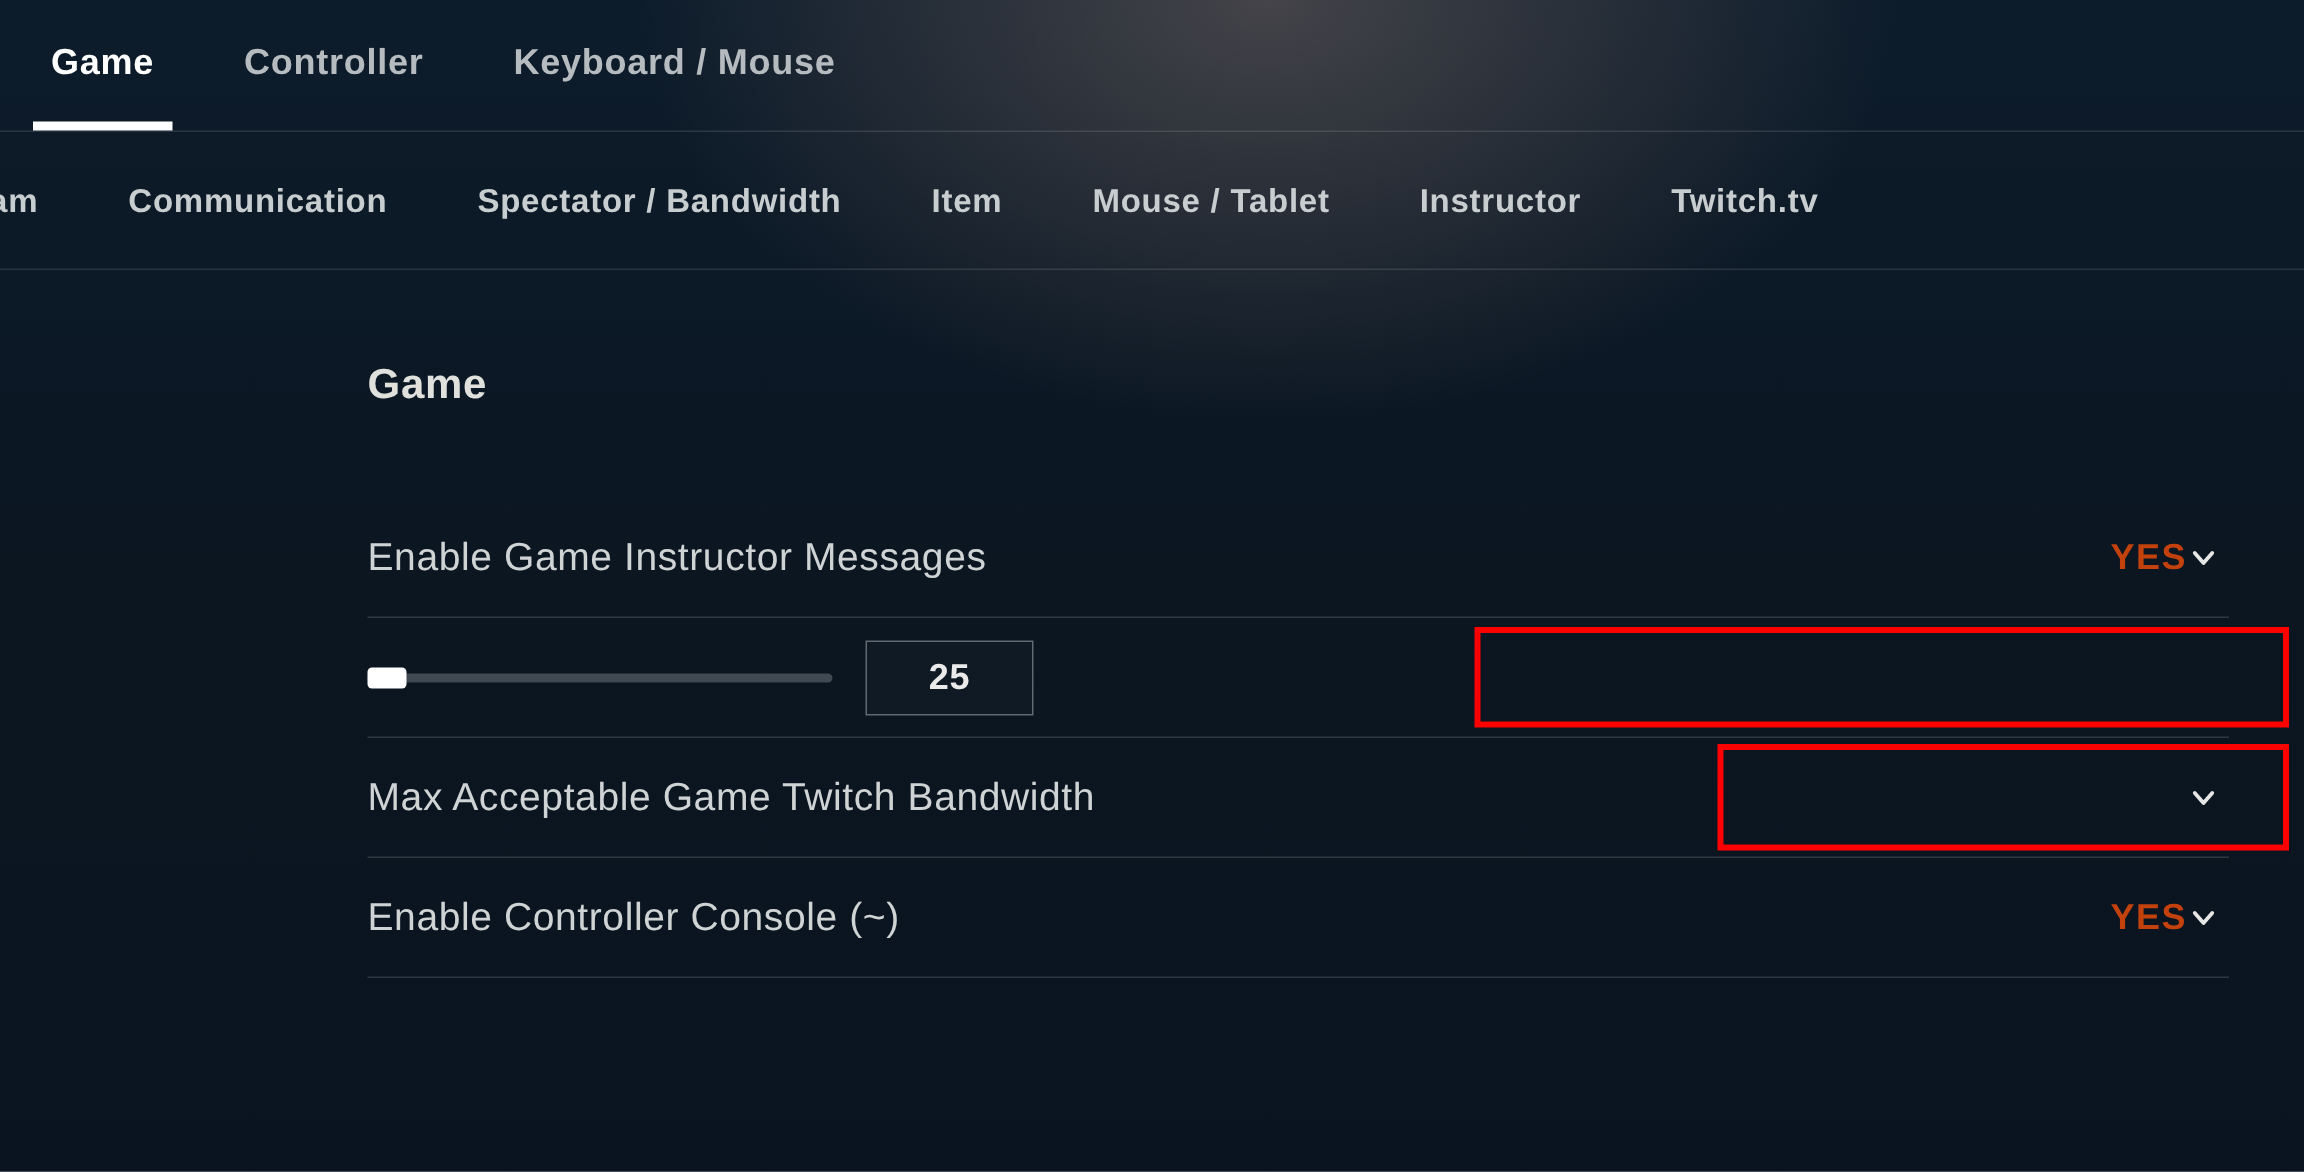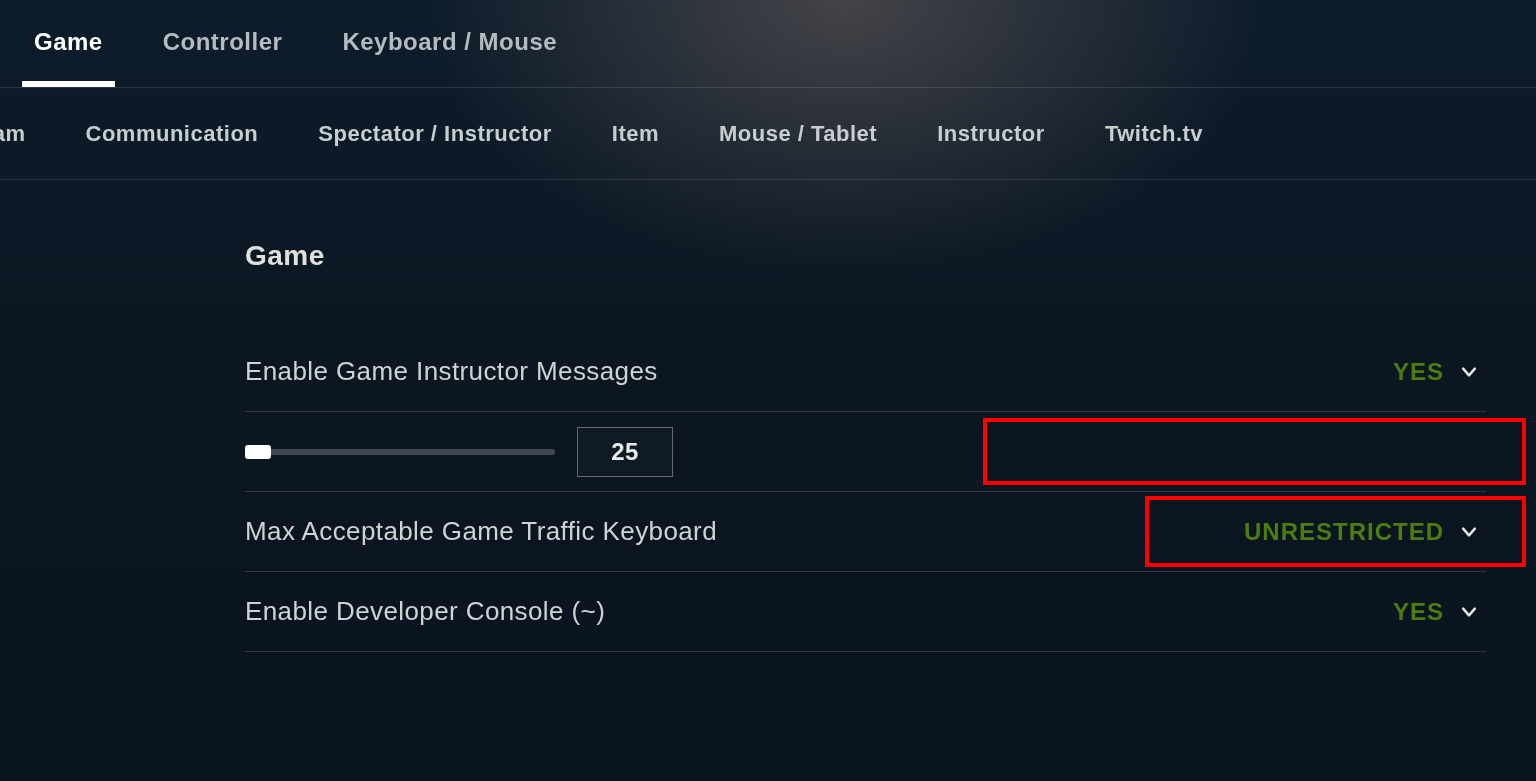--- a/index.html
+++ b/index.html
@@ -88,25 +88,24 @@
   .row-label {
     font-size: 26px;
     color: #cfd3d4;
     font-weight: 400;
     letter-spacing: 0.4px;
   }
 
   .dropdown {
     display: flex;
     align-items: center;
-    gap: 14px;
     font-size: 24px;
     font-weight: 700;
     letter-spacing: 1px;
-    color: #4d7c0f;
+    color: #c2410c;
     cursor: pointer;
     padding-right: 6px;
   }
   .chev {
     width: 22px;
     height: 22px;
     display: inline-flex;
     align-items: center;
     justify-content: center;
   }
@@ -131,21 +130,21 @@
     position: absolute;
     left: 0;
     top: 50%;
     transform: translate(0, -50%);
     width: 26px;
     height: 14px;
     background: #ffffff;
     border-radius: 3px;
   }
   .slider-value {
-    width: 96px;
+    width: 112px;
     height: 50px;
     border: 1px solid rgba(255,255,255,0.35);
     display: flex;
     align-items: center;
     justify-content: center;
     font-size: 24px;
     font-weight: 700;
     color: #eaeaea;
     background: rgba(255,255,255,0.02);
   }
@@ -162,21 +161,21 @@
 
 <div class="primary-tabs">
   <div class="primary-tab active">Game</div>
   <div class="primary-tab">Controller</div>
   <div class="primary-tab">Keyboard / Mouse</div>
 </div>
 
 <div class="sub-tabs">
   <div class="sub-tab">eam</div>
   <div class="sub-tab">Communication</div>
-  <div class="sub-tab">Spectator / Instructor</div>
+  <div class="sub-tab">Spectator / Bandwidth</div>
   <div class="sub-tab">Item</div>
   <div class="sub-tab">Mouse / Tablet</div>
   <div class="sub-tab">Instructor</div>
   <div class="sub-tab">Twitch.tv</div>
 </div>
 
 <div class="content">
   <div class="section-title">Game</div>
 
   <div class="row">
@@ -195,35 +194,34 @@
     <div class="slider-wrap">
       <div class="slider-track">
         <div class="slider-thumb"></div>
       </div>
       <div class="slider-value">25</div>
     </div>
     <div class="hl" style="left:738px; right:-40px; top:6px; bottom:6px;"></div>
   </div>
 
   <div class="row">
-    <div class="row-label">Max Acceptable Game Traffic Keyboard</div>
+    <div class="row-label">Max Acceptable Game Twitch Bandwidth</div>
     <div class="dropdown">
-      <span>UNRESTRICTED</span>
       <span class="chev">
         <svg viewBox="0 0 24 24">
             <path d="M5 8l7 8 7-8"></path>
           </svg>
       </span>
     </div>
     <div class="hl" style="left:900px; right:-40px; top:4px; bottom:4px;"></div>
   </div>
 
 
   <div class="row">
-    <div class="row-label">Enable Developer Console (~)</div>
+    <div class="row-label">Enable Controller Console (~)</div>
     <div class="dropdown">
       <span>YES</span>
       <span class="chev">
         <svg viewBox="0 0 24 24">
             <path d="M5 8l7 8 7-8"></path>
           </svg>
       </span>
     </div>
   </div>
 

